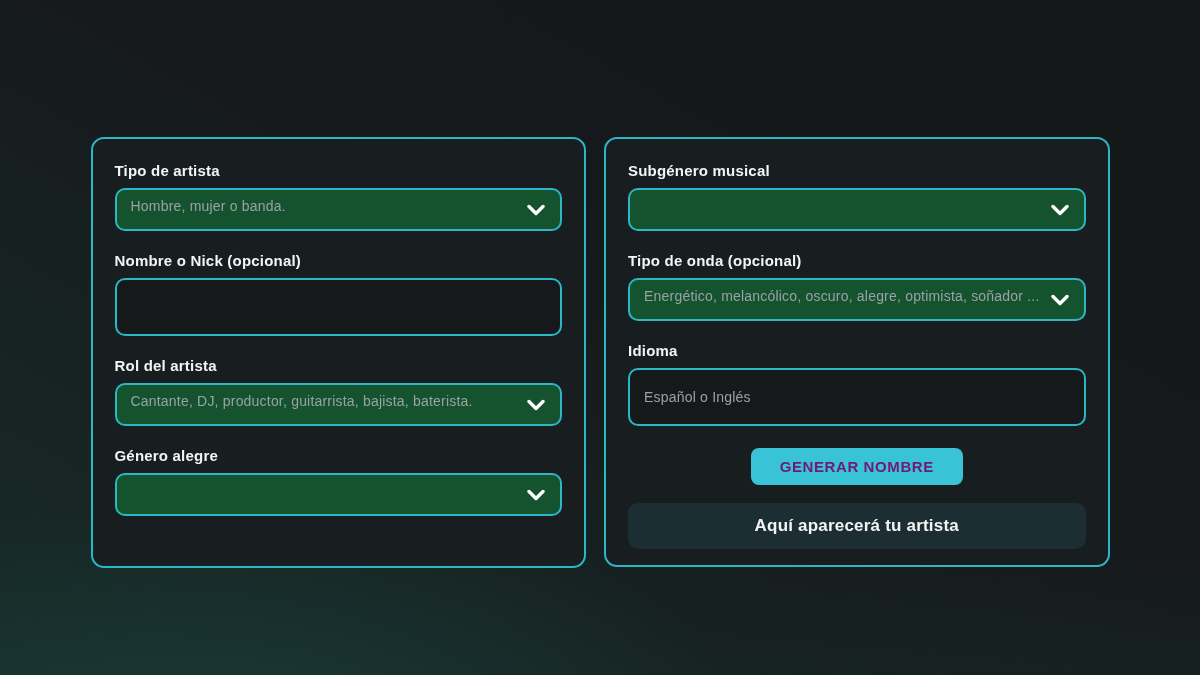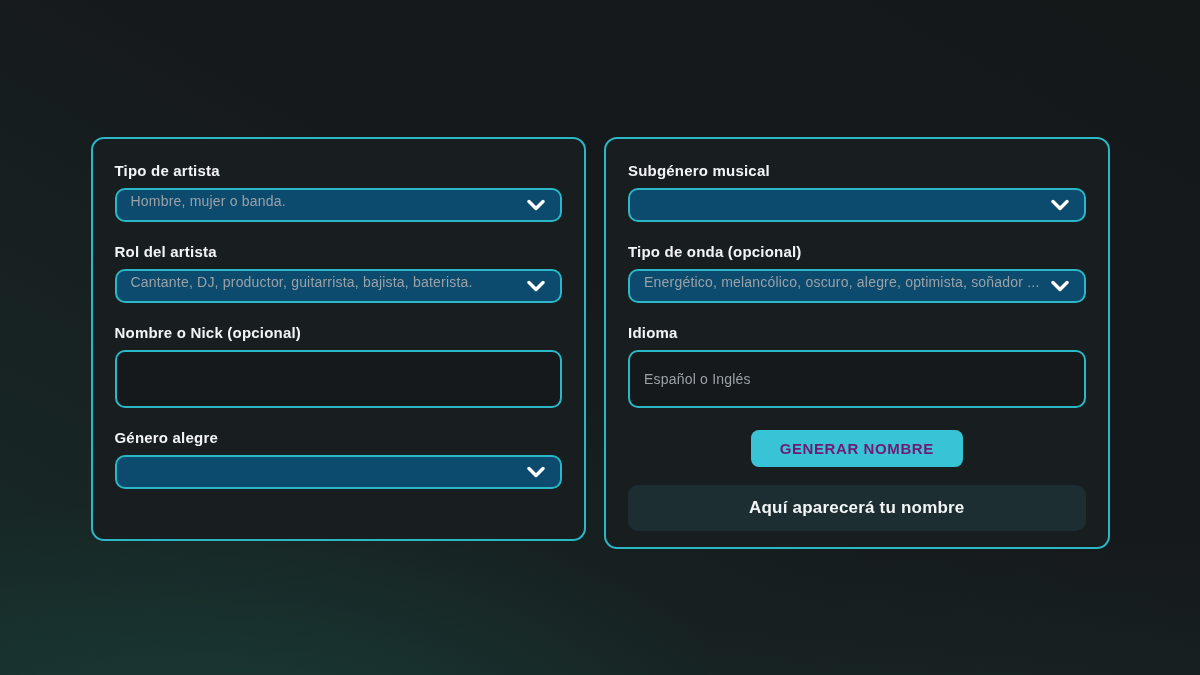--- a/index.html
+++ b/index.html
@@ -39,22 +39,22 @@
     color: #f2f4f5;
     font-size: 15px;
     font-weight: bold;
     letter-spacing: 0.2px;
     margin-bottom: 9px;
   }
 
   .control {
     position: relative;
     width: 100%;
-    height: 34px;
-    background: #0c4a6e;
+    height: 43px;
+    background: #14532d;
     border: 2px solid #2bb7c5;
     border-radius: 10px;
     display: flex;
     align-items: center;
     padding: 0 44px 8px 14px;
     cursor: pointer;
   }
 
   .control .ph {
     color: #9aa1a7;
@@ -133,35 +133,35 @@
       <span class="field-label">Tipo de artista</span>
       <div class="control">
         <span class="ph">Hombre, mujer o banda.</span>
         <svg class="chev" viewBox="0 0 18 12" fill="none">
           <polyline points="2,2.5 9,9.5 16,2.5" stroke="#ffffff" stroke-width="3.4" stroke-linecap="round" stroke-linejoin="round"></polyline>
         </svg>
       </div>
     </div>
 
     <div class="field">
-      <span class="field-label">Rol del artista</span>
-      <div class="control">
-        <span class="ph">Cantante, DJ, productor, guitarrista, bajista, baterista.</span>
-        <svg class="chev" viewBox="0 0 18 12" fill="none">
-          <polyline points="2,2.5 9,9.5 16,2.5" stroke="#ffffff" stroke-width="3.4" stroke-linecap="round" stroke-linejoin="round"></polyline>
-        </svg>
-      </div>
-    </div>
-
-    <div class="field">
       <span class="field-label">Nombre o Nick (opcional)</span>
       <input class="text-control" type="text" placeholder="" style="">
     </div>
 
     <div class="field">
+      <span class="field-label">Rol del artista</span>
+      <div class="control">
+        <span class="ph">Cantante, DJ, productor, guitarrista, bajista, baterista.</span>
+        <svg class="chev" viewBox="0 0 18 12" fill="none">
+          <polyline points="2,2.5 9,9.5 16,2.5" stroke="#ffffff" stroke-width="3.4" stroke-linecap="round" stroke-linejoin="round"></polyline>
+        </svg>
+      </div>
+    </div>
+
+    <div class="field">
       <span class="field-label">Género alegre</span>
       <div class="control">
         <svg class="chev" viewBox="0 0 18 12" fill="none">
           <polyline points="2,2.5 9,9.5 16,2.5" stroke="#ffffff" stroke-width="3.4" stroke-linecap="round" stroke-linejoin="round"></polyline>
         </svg>
       </div>
     </div>
 
   </section>
 
@@ -189,17 +189,17 @@
 
     <div class="field">
       <span class="field-label">Idioma</span>
       <input class="text-control" type="text" placeholder="Español o Inglés" style="">
     </div>
 
     <div class="button-row">
       <button class="generate-btn">GENERAR NOMBRE</button>
     </div>
 
-    <div class="result-box">Aquí aparecerá tu nombre</div>
+    <div class="result-box">Aquí aparecerá tu artista</div>
 
   </section>
 
 </div>
 
 </body></html>

